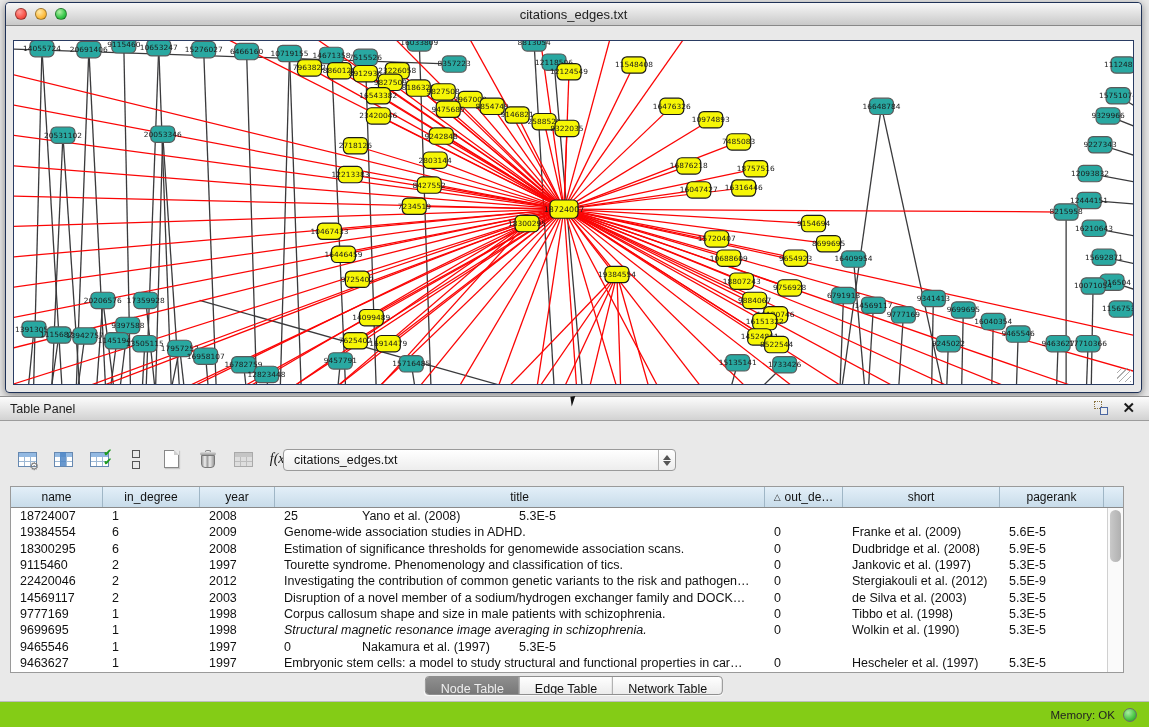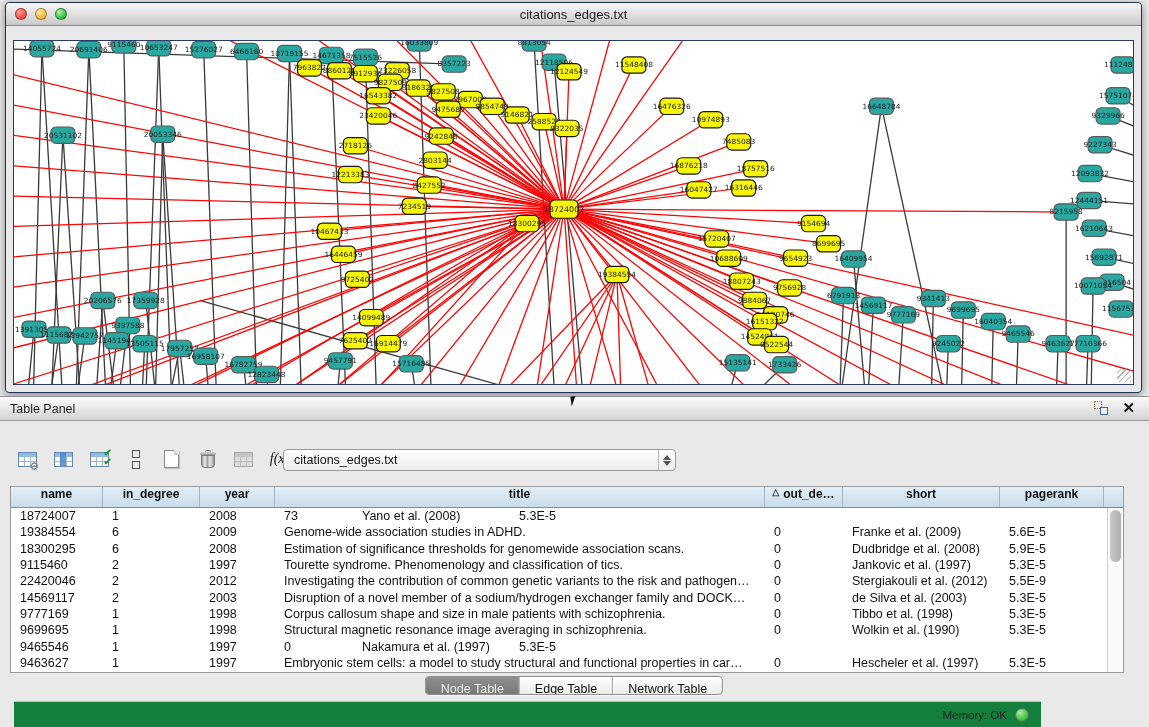--- a/index.html
+++ b/index.html
@@ -75,39 +75,39 @@
   .combo-step { width:17px; height:100%; border-left:1px solid #b5b5b5; display:flex; flex-direction:column;
                 align-items:center; justify-content:center; gap:1px; }
   .combo-step i { display:block; width:0; height:0; }
   .combo-step .up { border-left:4px solid transparent; border-right:4px solid transparent; border-bottom:5px solid #555; }
   .combo-step .dn { border-left:4px solid transparent; border-right:4px solid transparent; border-top:5px solid #555; }
 
   
   .table-wrap { position:absolute; left:10px; top:486px; width:1114px; height:187px; background:#fff;
                 border:1px solid #9a9a9a; overflow:hidden; }
   .thead { display:flex; height:21px; background: linear-gradient(#e3eff8,#c8dcea); border-bottom:1px solid #8a8a8a; }
-  .th { font-size:12px; color:#111; display:flex; justify-content:center;
-        border-right:1px solid #9fb6c6; overflow:hidden; white-space:nowrap;font-weight:bold; }
+  .th { font-size:12px; color:#111; display:flex; align-items:center; justify-content:center;
+        border-right:1px solid #9fb6c6; overflow:hidden; white-space:nowrap; }
   .th .sort { font-size:9px; margin-right:4px; color:#333; }
   .tbody { position:relative; }
   .tr { display:flex; height:16.3px; align-items:center; }
   .td { font-size:12.5px; color:#111; padding-left:9px; overflow:hidden; white-space:nowrap; }
   .vscroll { position:absolute; right:0; top:21px; bottom:0; width:16px; background:#fafafa; border-left:1px solid #d0d0d0; }
   .vthumb { position:absolute; left:2px; top:2px; width:11px; height:52px; background:linear-gradient(90deg,#c9c9c9,#b0b0b0); border-radius:6px; }
 
   
   .tabs { position:absolute; top:676px; left:574px; transform:translateX(-50%); display:flex; height:19px;
           border:1px solid #8f8f8f; border-radius:4px; overflow:hidden; background:linear-gradient(#fff,#ececec);
           box-shadow: 0 1px 1px rgba(255,255,255,.8); }
   .tab { font-size:12.5px; color:#111; padding:12px 15px; display:flex; align-items:center; border-right:1px solid #a5a5a5; }
   .tab:last-child { border-right:none; }
   .tab.selected { background: linear-gradient(#8f8f8f,#6e6e6e); color:#efefef; }
 
   
-  .statusbar { position:absolute; left:14px; bottom:0; width:1027px; height:26px; background:#15803d;
+  .statusbar { position:absolute; left:0; bottom:0; width:1149px; height:26px; background:#84cc16;
                border-top:1px solid #bdbdbd; display:flex; align-items:center; justify-content:flex-end; }
   .mem-label { font-size:11.5px; color:#222; margin-right:8px; }
   .mem-dot { width:14px; height:14px; border-radius:50%; margin-right:12px;
              background: radial-gradient(circle at 35% 30%, #a8eea0, #3fc13b 65%, #239423);
              border:1px solid #6a6a6a; }
 </style>
 </head>
 <body>
 
 <div class="screen">
@@ -810,21 +810,21 @@
         </div>
         <div class="th" style="width: 104px;">
           <span>pagerank</span>
         </div>
       </div>
     <div class="tbody" id="tbody">
         <div class="tr">
           <div class="td" style="width: 92px;">18724007</div>
           <div class="td" style="width: 97px;">1</div>
           <div class="td" style="width: 75px;">2008</div>
-          <div class="td" style="width: 78px;">73</div>
+          <div class="td" style="width: 78px;">25</div>
           <div class="td" style="width: 157px;">Yano et al. (2008)</div>
           <div class="td" style="width: 104px;">5.3E-5</div>
         </div>
         <div class="tr">
           <div class="td" style="width: 92px;">19384554</div>
           <div class="td" style="width: 97px;">6</div>
           <div class="td" style="width: 75px;">2009</div>
           <div class="td" style="width: 490px;">Genome-wide association studies in ADHD.</div>
           <div class="td" style="width: 78px;">0</div>
           <div class="td" style="width: 157px;">Franke et al. (2009)</div>
@@ -872,21 +872,21 @@
           <div class="td" style="width: 75px;">1998</div>
           <div class="td" style="width: 490px;">Corpus callosum shape and size in male patients with schizophrenia.</div>
           <div class="td" style="width: 78px;">0</div>
           <div class="td" style="width: 157px;">Tibbo et al. (1998)</div>
           <div class="td" style="width: 104px;">5.3E-5</div>
         </div>
         <div class="tr">
           <div class="td" style="width: 92px;">9699695</div>
           <div class="td" style="width: 97px;">1</div>
           <div class="td" style="width: 75px;">1998</div>
-          <div class="td" style="width: 490px;">Structural magnetic resonance image averaging in schizophrenia.</div>
+          <div class="td" style="width: 490px; font-style: italic;">Structural magnetic resonance image averaging in schizophrenia.</div>
           <div class="td" style="width: 78px;">0</div>
           <div class="td" style="width: 157px;">Wolkin et al. (1990)</div>
           <div class="td" style="width: 104px;">5.3E-5</div>
         </div>
         <div class="tr">
           <div class="td" style="width: 92px;">9465546</div>
           <div class="td" style="width: 97px;">1</div>
           <div class="td" style="width: 75px;">1997</div>
           <div class="td" style="width: 78px;">0</div>
           <div class="td" style="width: 157px;">Nakamura et al. (1997)</div>

